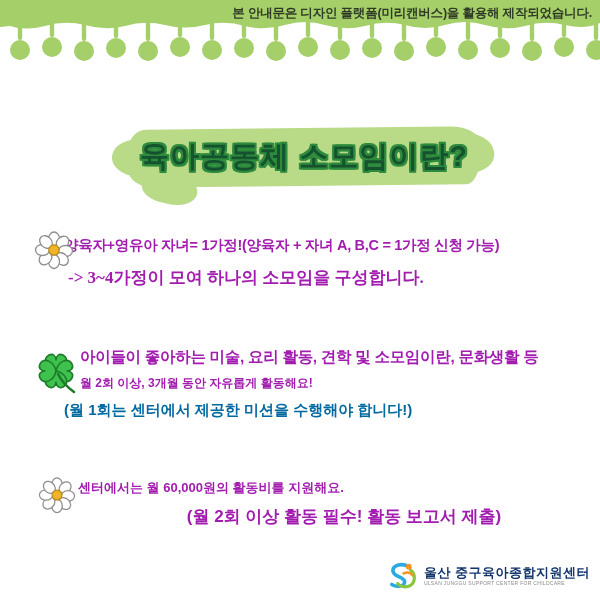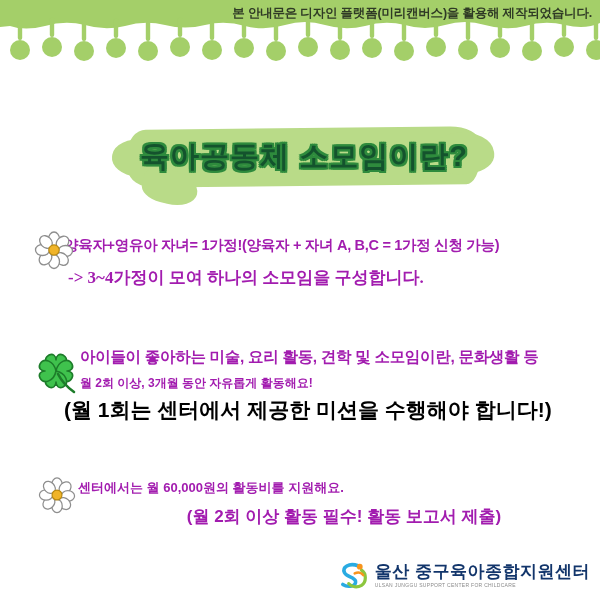--- a/index.html
+++ b/index.html
@@ -55,34 +55,34 @@
   .line{display:block;white-space:nowrap;color:#a21caf;font-weight:600;}
 
   .section-1{top:230px;}
   .section-1 .line1{padding-left:30px;font-size:14.5px;letter-spacing:-0.3px;line-height:30px;}
   .section-1 .line2{padding-left:34px;font-size:17px;line-height:36px;font-family:Liberation Serif, serif;}
 
   .section-2{top:344px;}
   .section-2 .icon{top:6px;}
   .section-2 .line1{padding-left:46px;font-size:15.5px;letter-spacing:-0.3px;line-height:26px;}
   .section-2 .line2{padding-left:46px;font-size:12px;line-height:26px;}
-  .section-2 .line3{padding-left:30px;font-size:21px;line-height:27px;color:#000000;}
+  .section-2 .line3{padding-left:30px;font-size:15px;line-height:27px;color:#0369a1;}
 
   .section-3{top:474px;}
   .section-3 .icon{left:4px;top:2px;}
   .section-3 .line1{padding-left:44px;font-size:13px;line-height:28px;}
   .section-3 .line2{padding-left:54px;font-size:17px;line-height:30px;text-align:center;}
 
   
   .footer-logo{
     position:absolute;right:10px;bottom:8px;
     display:flex;align-items:center;gap:5px;
   }
   .logo-names{display:flex;flex-direction:column;line-height:1.1;}
-  .org-ko{font-size:17px;font-weight:700;color:#12356b;letter-spacing:0.5px;white-space:nowrap;}
+  .org-ko{font-size:13px;font-weight:700;color:#12356b;letter-spacing:0.5px;white-space:nowrap;}
   .org-en{font-size:5px;color:#8a8a8a;letter-spacing:0.3px;white-space:nowrap;margin-top:1px;}
 </style>
 </head>
 <body>
 
 <div class="page">
 
   <svg class="top-fringe" width="600" height="66" viewBox="0 0 600 66" aria-hidden="true">
     <defs>
       <g id="pom" fill="#a4cf69">

